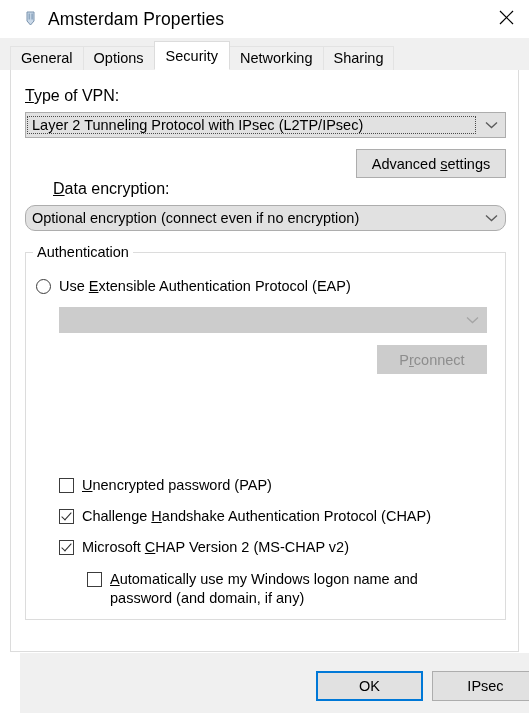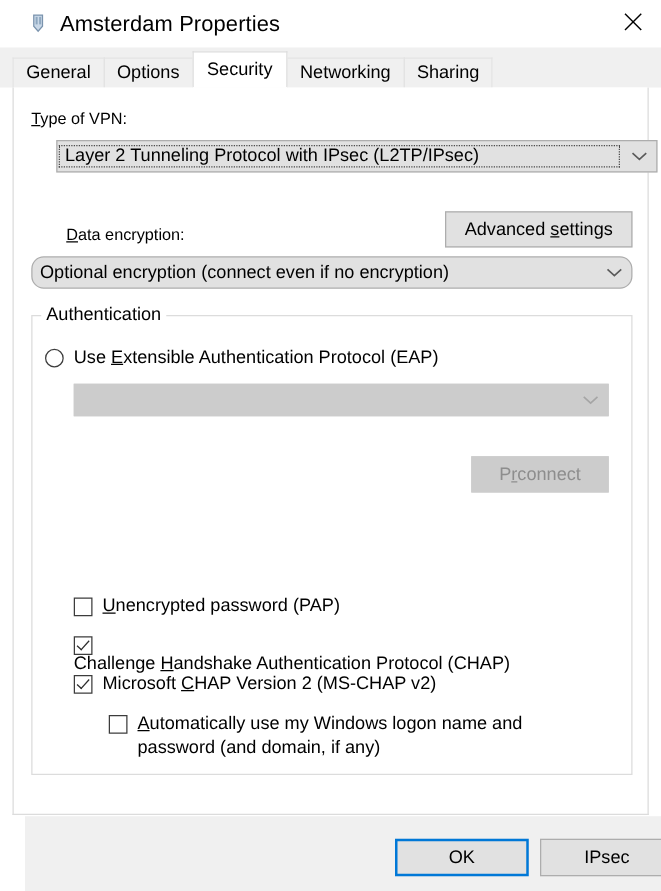--- a/index.html
+++ b/index.html
@@ -103,21 +103,21 @@
     box-sizing: border-box;
   }
   .content-inner {
     position: relative;
     width: 100%;
     height: 100%;
   }
 
   .lbl {
     position: absolute;
-    font-size: 13px;
+    font-size: 16px;
     color: #000;
     white-space: nowrap;
   }
   .u { text-decoration: underline; }
 
   
   .combo {
     position: absolute;
     box-sizing: border-box;
     background: #e1e1e1;
@@ -157,21 +157,20 @@
     box-sizing: border-box;
     background: #e1e1e1;
     border: 1px solid #adadad;
     font-size: 14.5px;
     color: #000;
     display: flex;
     align-items: center;
     justify-content: center;
     white-space: nowrap;
     font-family: "Liberation Sans", sans-serif;
-    margin-top: 20px;
   }
   .btn.disabled {
     background: #cccccc;
     border: 1px solid #cccccc;
     color: #8d8d8d;
   }
 
   
   .groupbox {
     position: absolute;
@@ -307,21 +306,21 @@
     <div class="tab">Networking</div>
     <div class="tab">Sharing</div>
   </div>
 </div>
 
 <div class="content">
 <div class="content-inner">
 
   <div class="lbl" style="left:14px; top:17px;"><span class="u">T</span>ype of VPN:</div>
 
-  <div class="combo" style="left:14px; top:42px; width:481px; height:26px;margin-left:20px;">
+  <div class="combo" style="left:14px; top:42px; width:481px; height:26px;">
     <div class="combo-text focusbox">Layer 2 Tunneling Protocol with IPsec (L2TP/IPsec)</div>
     <div class="arrow">
       <svg width="13" height="8" viewBox="0 0 13 8">
             <polyline points="1,1.5 6.5,6.5 12,1.5" fill="none" stroke="#5a5a5a" stroke-width="1.3"></polyline>
           </svg>
     </div>
   </div>
 
   <div class="btn" style="left:345px; top:79px; width:150px; height:29px;">
     <span><span>Advanced </span><span class="u">s</span><span>ettings</span></span>
@@ -358,21 +357,21 @@
   <div class="btn disabled" style="left:366px; top:275px; width:110px; height:29px;">
     <span><span>P</span><span class="u">r</span><span>connect</span></span>
   </div>
 
 
   <div class="cb-row" style="left:48px; top:406px;">
     <span class="cb"></span>
     <span class="cb-label"><span></span><span class="u">U</span><span>nencrypted password (PAP)</span></span>
   </div>
 
-  <div class="cb-row" style="left:48px; top:437px;flex-direction:column;">
+  <div class="cb-row" style="left:48px; top:437px;">
     <span class="cb checked"></span>
     <span class="cb-label"><span>Challenge </span><span class="u">H</span><span>andshake Authentication Protocol (CHAP)</span></span>
   </div>
 
   <div class="cb-row" style="left:48px; top:468px;">
     <span class="cb checked"></span>
     <span class="cb-label"><span>Microsoft </span><span class="u">C</span><span>HAP Version 2 (MS-CHAP v2)</span></span>
   </div>
 
   <div class="cb-row" style="left:76px; top:500px;">

